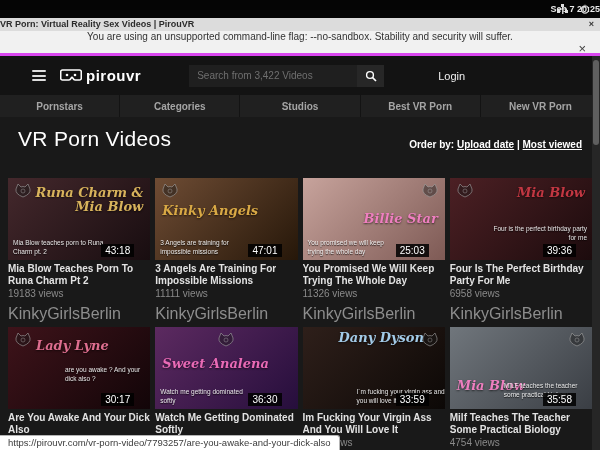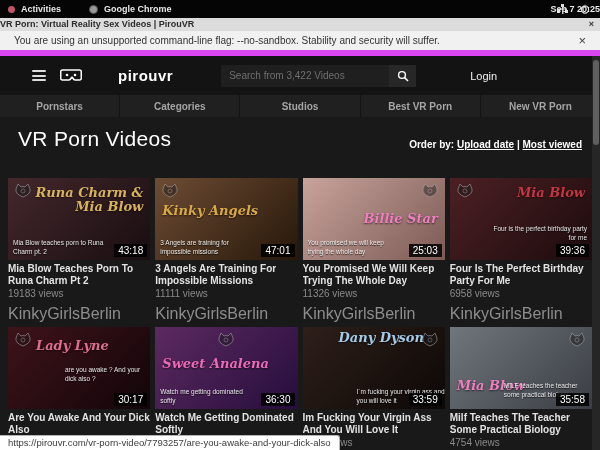--- a/index.html
+++ b/index.html
@@ -14,29 +14,29 @@
   .chrome-ico { width:9px; height:9px; border-radius:50%; background:#9a9a9a; border:1.5px solid #555; margin-left:22px; }
   .gb-clock { position:absolute; left:0; right:0; text-align:right; }
   .gb-right { margin-left:auto; display:flex; align-items:center; gap:12px; padding-right:10px; }
   .gb-right svg { display:block; }
 
   
   .titlebar { position:absolute; top:18px; left:0; width:600px; height:13px; background:#dcdcdc; color:#2b2b2b; font-size:9px; font-weight:bold; line-height:13px; z-index:49; }
   .titlebar .tb-close { position:absolute; right:6px; top:0; font-weight:bold; color:#333; cursor:default; }
 
   
-  .infobar { position:absolute; top:31px; left:0; width:600px; height:25px; background:#f1f1f1; border-bottom:6px solid #d946ef; color:#333; font-size:10px; display:flex; align-items:center; padding:0 14px; z-index:48; }
+  .infobar { position:absolute; top:31px; left:0; width:600px; height:25px; background:#f1f1f1; border-bottom:3px solid #d946ef; color:#333; font-size:10px; display:flex; align-items:center; padding:0 14px; z-index:48;flex-direction:column; }
   .infobar .ib-close { margin-left:auto; font-size:13px; color:#444; line-height:1; }
 
   
   .site-header { position:absolute; top:56px; left:0; width:600px; height:39px; background:#131313; display:flex; align-items:center; z-index:10; }
   .burger { margin-left:32px; width:14px; display:flex; flex-direction:column; gap:2.5px; }
   .burger span { height:2px; background:#dedede; border-radius:1px; }
   .logo { display:flex; align-items:center; gap:4px; margin-left:14px; }
-  .logo-text { color:#fff; font-size:15px; font-weight:bold; letter-spacing:.5px;margin-left:32px; }
+  .logo-text { color:#fff; font-size:15px; font-weight:bold; letter-spacing:.5px; }
   .searchwrap { display:flex; margin-left:48px; }
   .search-input { width:168px; height:22px; background:#1f1f1f; border:none; color:#bbb; font-size:10px; padding:0 8px; outline:none; font-family:"Liberation Sans",sans-serif; }
   .search-input::placeholder { color:#6f6f6f; }
   .search-btn { width:27px; height:22px; background:#272727; border:none; display:flex; align-items:center; justify-content:center; }
   .login { margin-left:54px; color:#f0f0f0; font-size:11px; }
   .join { margin-left:16px; margin-right:22px; background:#1b9cd8; color:#fff; border:none; font-size:11px; padding:6px 14px; border-radius:2px; font-family:"Liberation Sans",sans-serif; }
 
   
   .navbar { position:absolute; top:95px; left:0; width:600px; height:22px; background:#131313; display:flex; gap:1px; z-index:9; }
   .nav-item { flex:1; background:#202020; color:#a5a5a5; font-size:10px; font-weight:bold; display:flex; align-items:center; justify-content:center; }
@@ -48,44 +48,38 @@
 
   
   .grid { position:absolute; top:178px; left:8px; width:584px; display:grid; grid-template-columns:repeat(4,1fr); column-gap:5px; row-gap:9px; }
   .card { width:100%; }
   .thumb { position:relative; height:82px; overflow:hidden; background:#222; }
   .mask { position:absolute; top:4px; width:20px; height:20px; opacity:.8; }
   .mask.tl { left:5px; } .mask.tr { right:5px; } .mask.tc { left:50%; transform:translateX(-50%); }
   .overlay { position:absolute; top:8px; right:7px; max-width:78%; text-align:right; font-family:"DejaVu Serif", serif; font-style:italic; font-weight:bold; font-size:13px; line-height:1.05; text-shadow:0 1px 2px rgba(0,0,0,.6); }
   .overlay.left { left:7px; right:auto; text-align:left; top:26px; }
   .caption { position:absolute; bottom:4px; left:5px; max-width:66%; font-size:6.5px; color:rgba(255,255,255,.9); line-height:1.3; text-shadow:0 1px 1px rgba(0,0,0,.8); }
-  .duration { position:absolute; bottom:3px; right:3px; background:rgba(0,0,0,.85); color:#fff; font-size:10px; padding:1px 4px; }
+  .duration { position:absolute; bottom:3px; right:16px; background:rgba(0,0,0,.85); color:#fff; font-size:10px; padding:1px 4px; }
   .vtitle { margin-top:3px; height:25px; overflow:hidden; color:#e2e2e2; font-size:10px; font-weight:bold; line-height:1.22; }
   .views { height:12px; color:#8a8a8a; font-size:10px; }
   .studio { margin-top:5px; height:13px; color:#8d8d8d; font-size:16px; }
 
   
   .statusbar { position:absolute; left:0; bottom:0; height:15px; background:#fff; border:1px solid #b5b5b5; border-left:none; border-bottom:none; border-top-right-radius:3px; font-size:9.5px; color:#3c3c3c; line-height:13px; padding:0 8px; white-space:nowrap; z-index:60; }
 
   
   .scrollbar { position:absolute; right:0; top:56px; bottom:0; width:8px; background:#262626; z-index:55; }
   .scroll-thumb { position:absolute; top:4px; left:1px; width:6px; height:85px; background:#5f5f5f; border-radius:3px; }
 </style>
 </head>
 <body>
 
 <div class="screen">
 
   <div class="gnome-bar">
-    <div class="gb-left">
-      <span class="dot"></span>
-      <span>Activities</span>
-      <span class="chrome-ico"></span>
-      <span>Google Chrome</span>
-    </div>
     <div class="gb-clock">Sep 7 20:25</div>
     <div class="gb-right">
       <svg width="11" height="10" viewBox="0 0 11 10">
           <rect x="4" y="0" width="3" height="3" fill="#ddd"></rect>
           <rect x="0" y="6" width="3" height="3" fill="#ddd"></rect>
           <rect x="8" y="6" width="3" height="3" fill="#ddd"></rect>
           <path d="M5.5 3 v2 M1.5 6 v-1 h8 v1" stroke="#ddd" fill="none"></path>
         </svg>
       <svg width="10" height="10" viewBox="0 0 10 10">
           <circle cx="5" cy="5.5" r="3.6" fill="none" stroke="#ddd" stroke-width="1.2"></circle>

